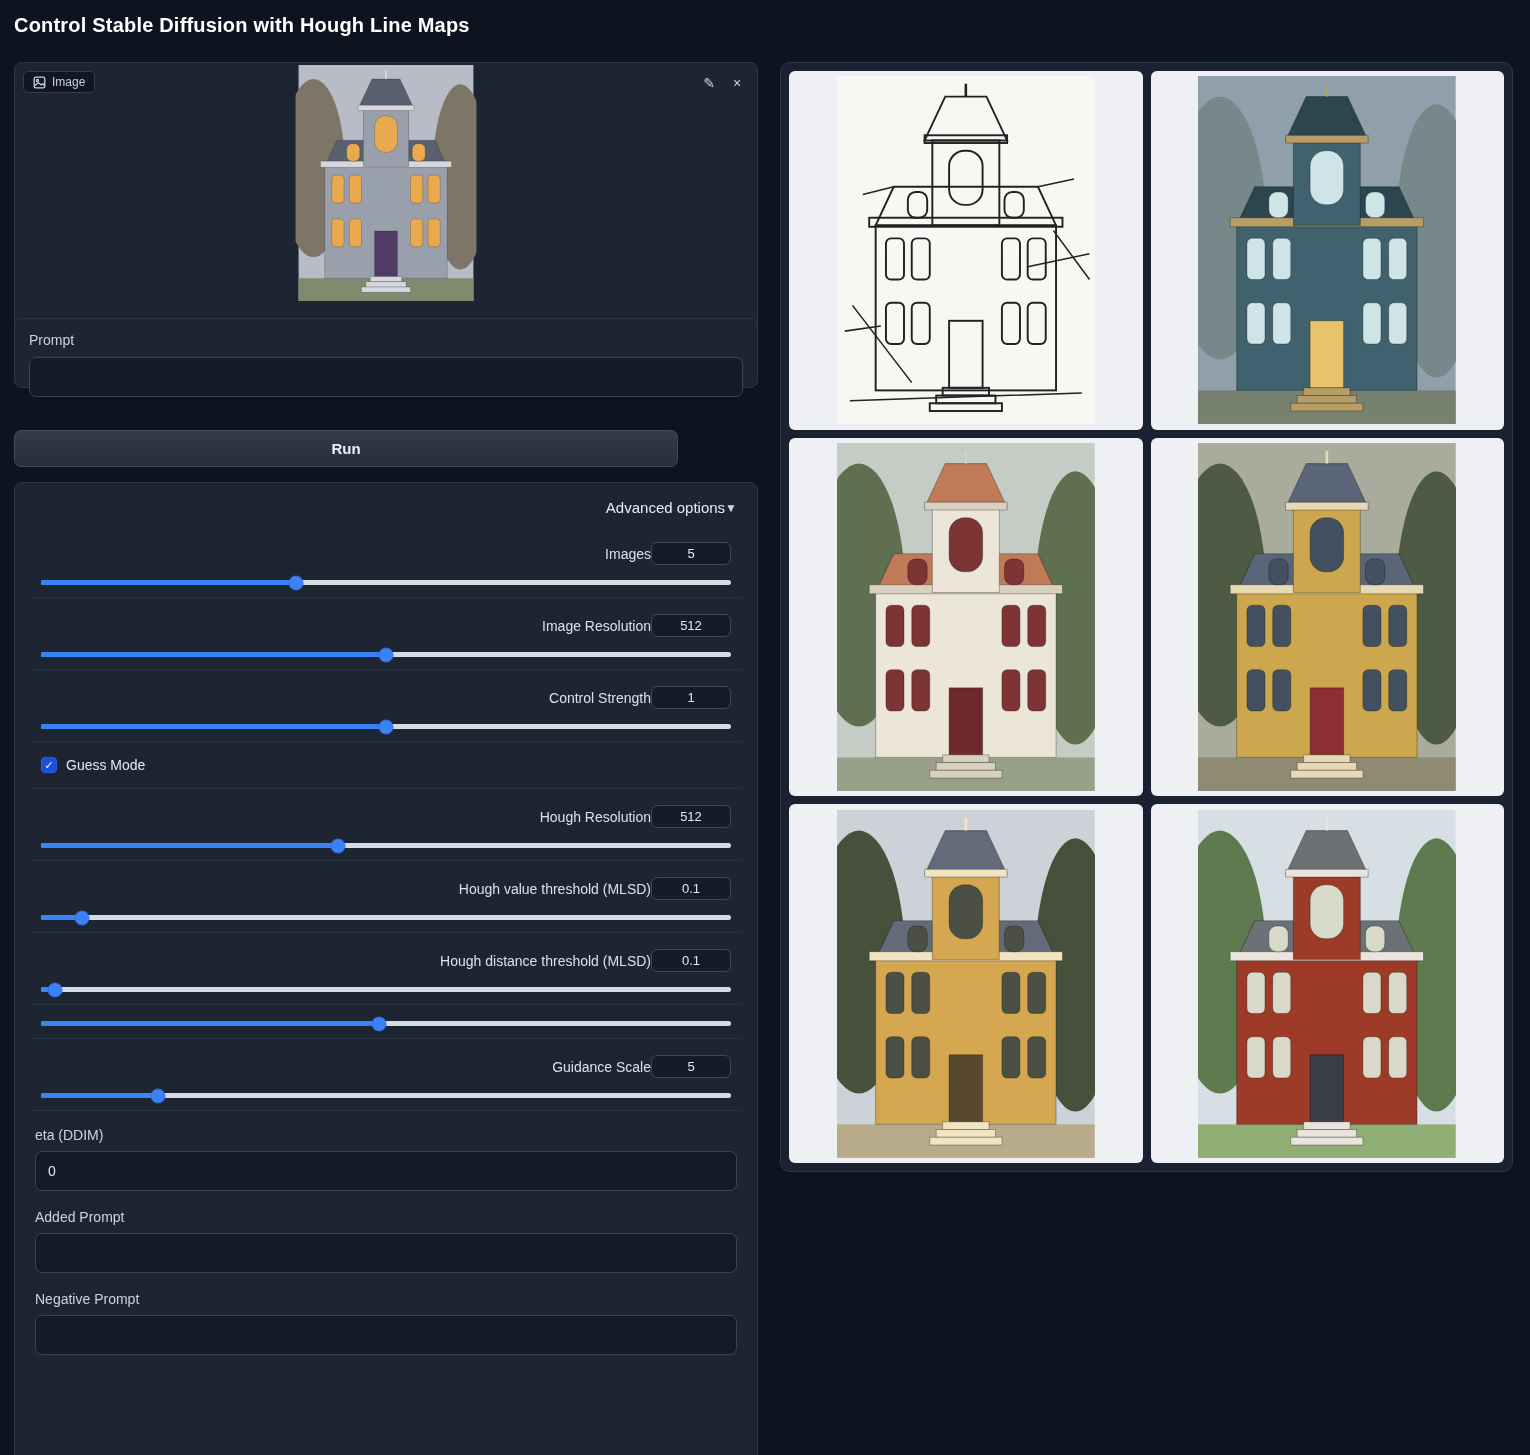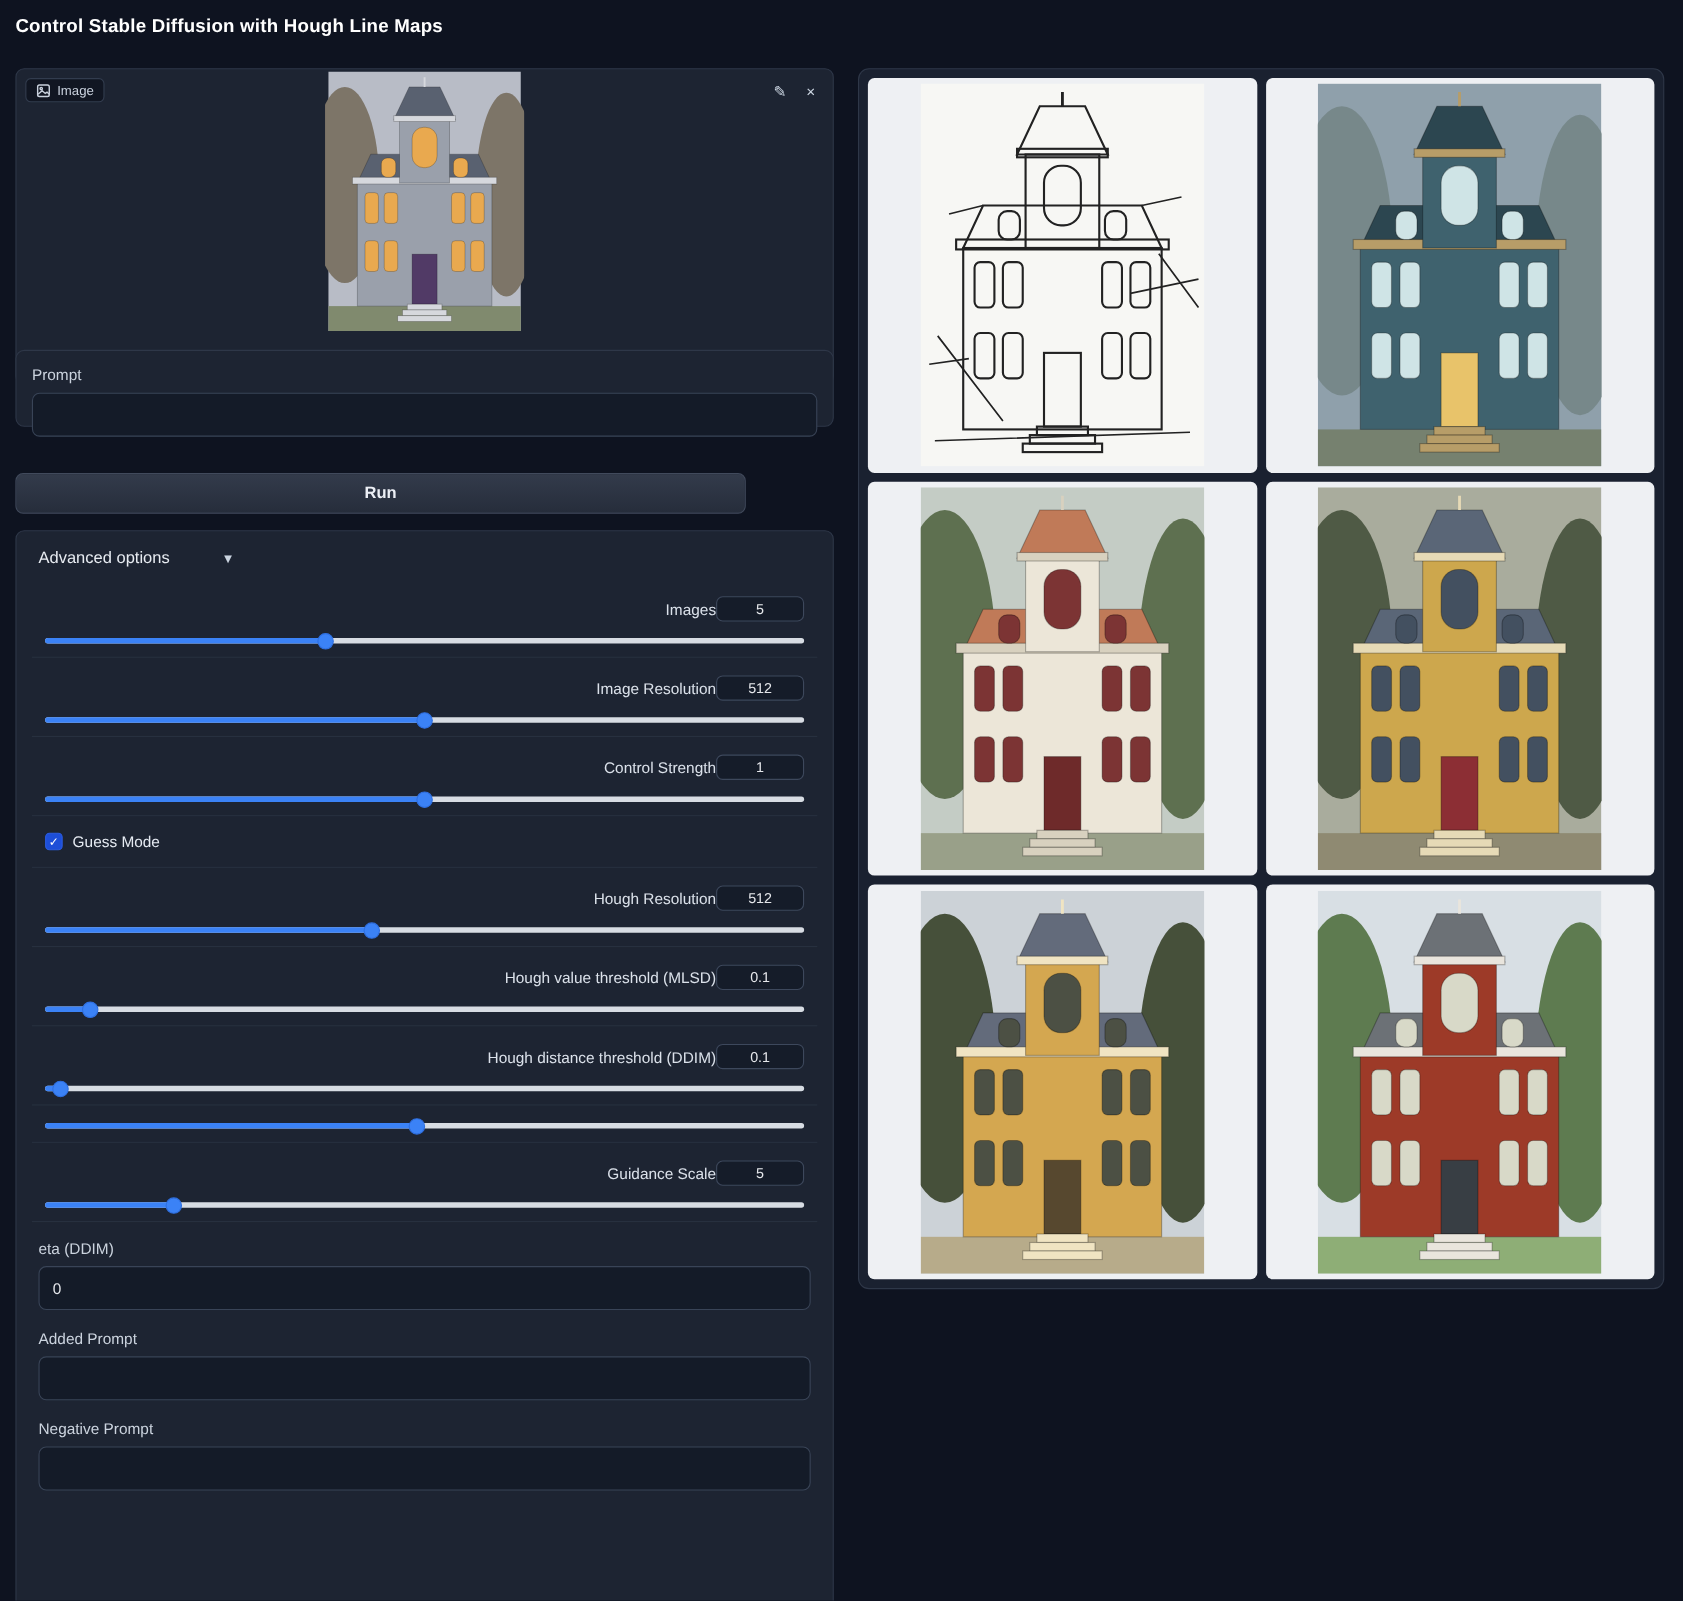--- a/index.html
+++ b/index.html
@@ -6,21 +6,21 @@
   html,body{width:1530px;height:1455px}
   body{
     background:#0e1320;
     font-family:"Liberation Sans",sans-serif;
     color:#e5e7eb;
     position:relative;
     overflow:hidden;
   }
   .title{
     position:absolute;left:14px;top:14px;
-    font-size:17px;font-weight:700;color:#ffffff;letter-spacing:.2px;
+    font-size:20px;font-weight:700;color:#ffffff;letter-spacing:.2px;
   }
   .panel{
     background:#1d2432;
     border:1px solid #2e3748;
     border-radius:8px;
   }
   
   #image-panel{position:absolute;left:14px;top:62px;width:744px;height:288px;}
   .img-chip{
     position:absolute;left:8px;top:8px;z-index:3;
@@ -56,22 +56,22 @@
     border:1px solid #414a5c;border-radius:7px;
     color:#eceff5;font-weight:700;font-size:15px;cursor:pointer;
     font-family:"Liberation Sans",sans-serif;
   }
   
   #advanced-panel{
     position:absolute;left:14px;top:482px;width:744px;height:1000px;
     padding:14px 14px 0 14px;
   }
   .adv-header{
-    display:flex;justify-content:flex-start;align-items:center;
-    padding:2px 6px 10px 6px;cursor:pointer;gap:47px;
+    display:flex;justify-content:flex-end;align-items:center;
+    padding:2px 6px 10px 6px;cursor:pointer;
   }
   .adv-title{font-size:15px;color:#e8ecf2}
   .adv-caret{font-size:12px;color:#cbd5e1}
   .srow{padding:16px 12px 12px 12px;border-bottom:1px solid #27303f;}
   .row-top{display:flex;justify-content:flex-end;align-items:center;margin-bottom:15px;}
   .lbl{font-size:14px;color:#dbe1ea}
   .valbox{
     min-width:80px;text-align:center;
     border:1px solid #3d485c;border-radius:6px;
     padding:3px 10px;font-size:13px;
@@ -221,21 +221,21 @@
       <span class="valbox">0.1</span>
     </div>
     <div class="track" style="--pct: 6%;">
       <div class="fill"></div>
       <div class="knob"></div>
     </div>
   </div>
 
   <div class="srow">
     <div class="row-top">
-      <span class="lbl">Hough distance threshold (DDIM)</span>
+      <span class="lbl">Hough distance threshold (MLSD)</span>
       <span class="valbox">0.1</span>
     </div>
     <div class="track" style="--pct: 2%;">
       <div class="fill"></div>
       <div class="knob"></div>
     </div>
   </div>
 
   <div class="srow">
     <div class="track" style="--pct: 49%;">

